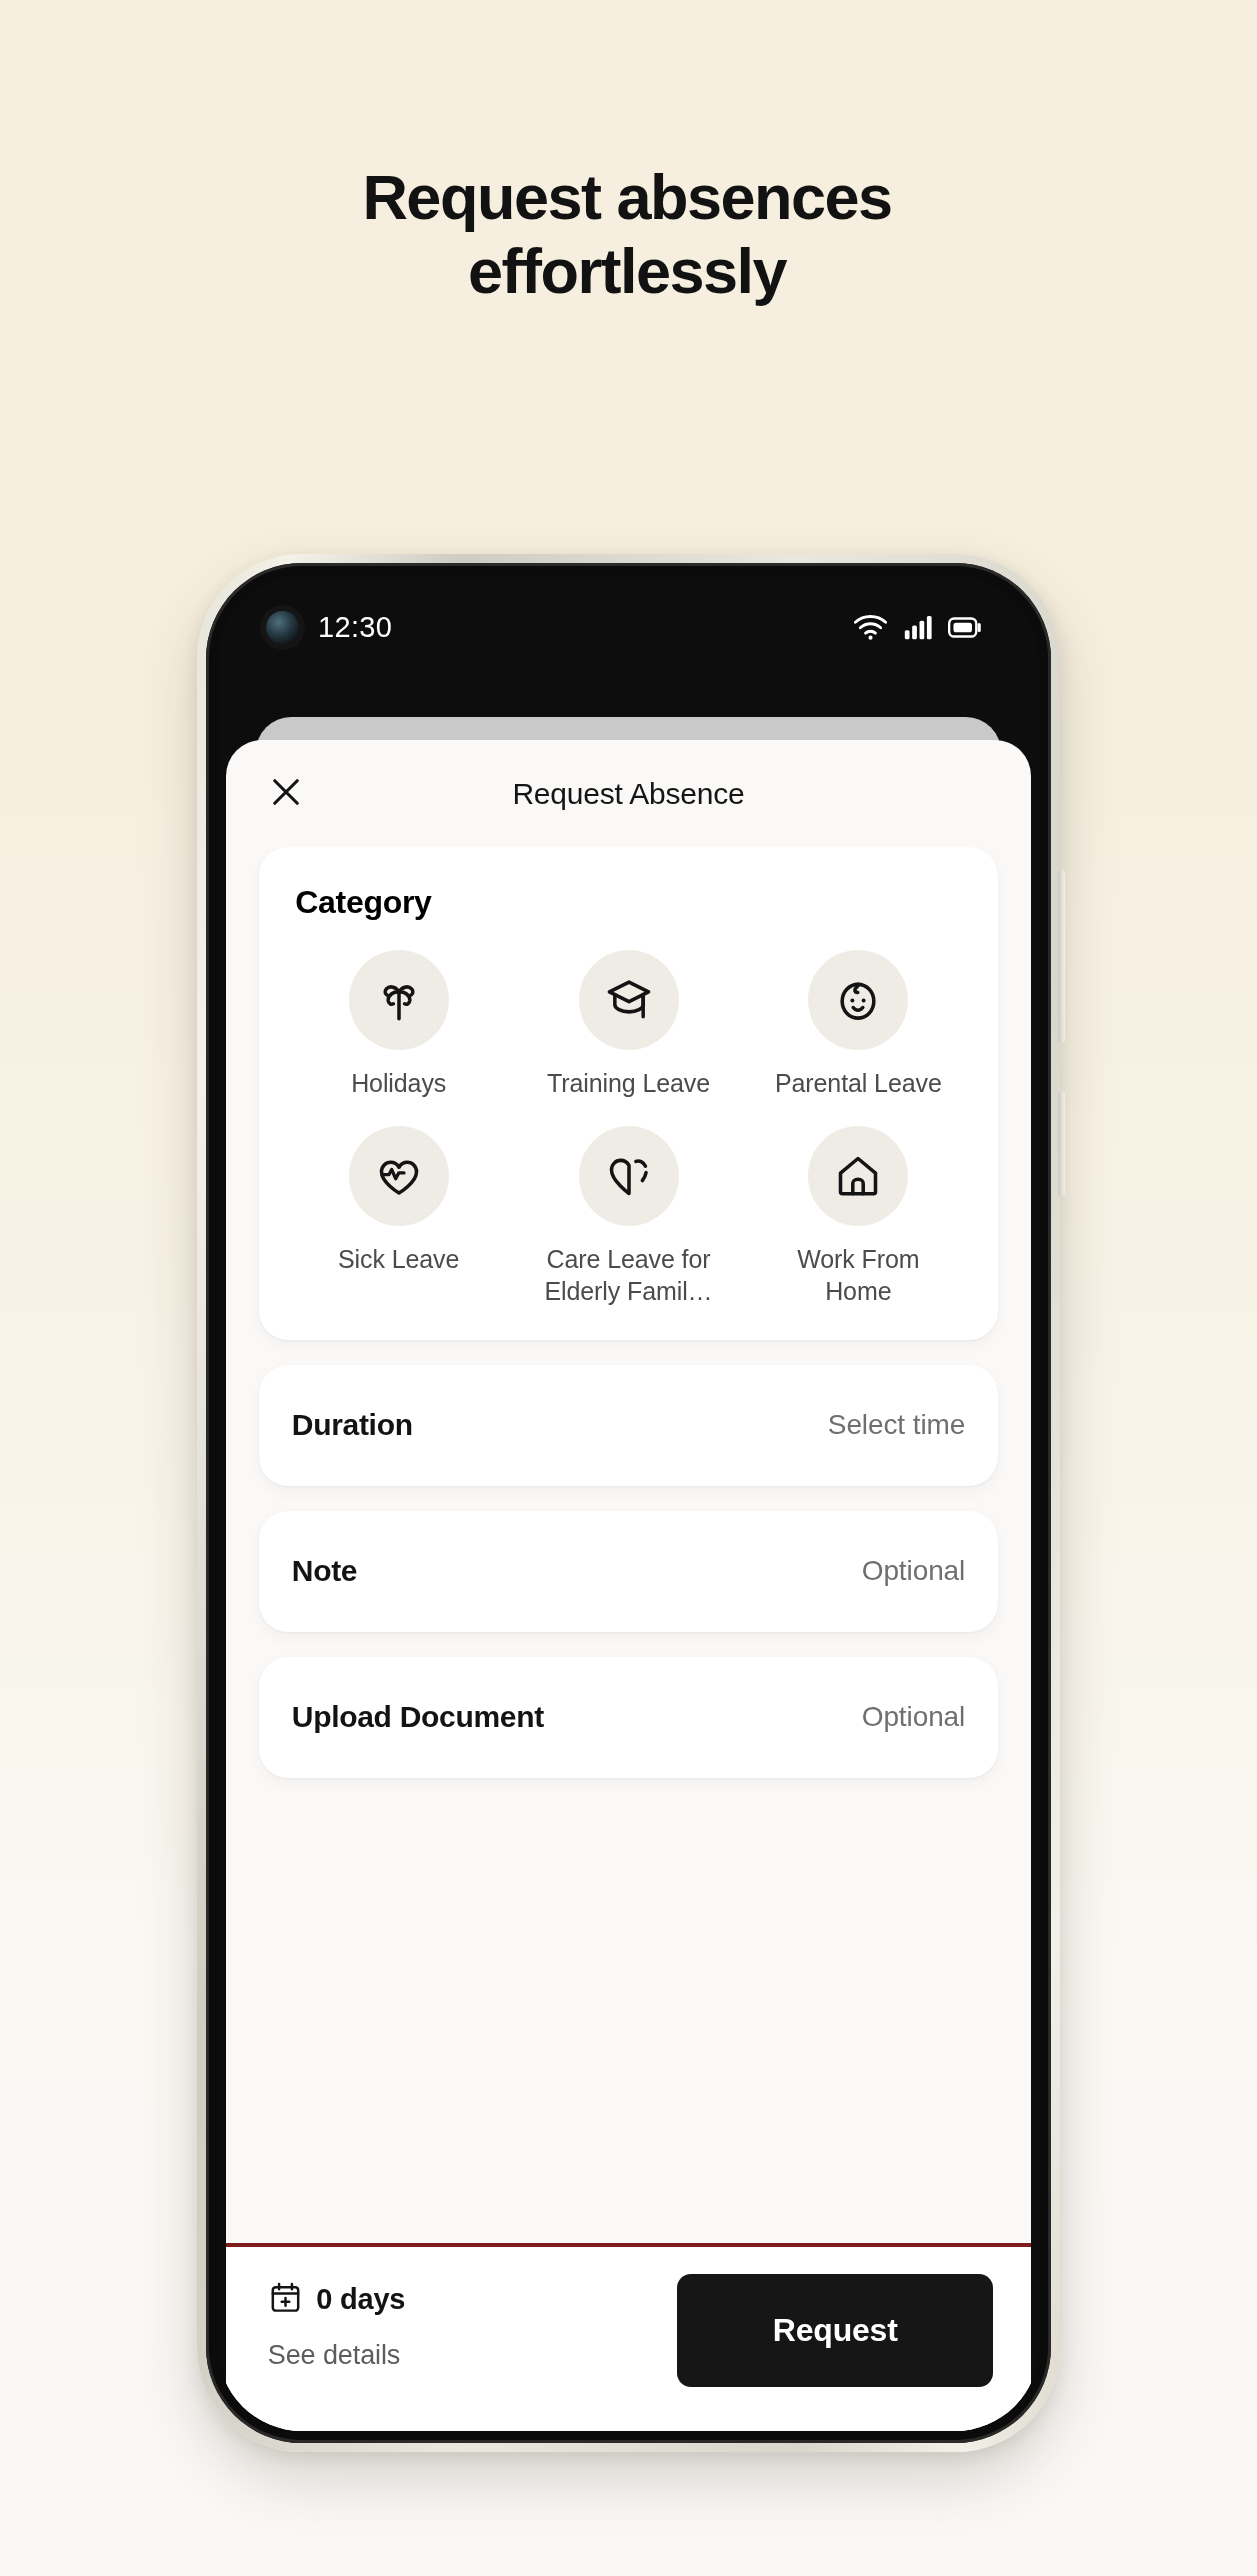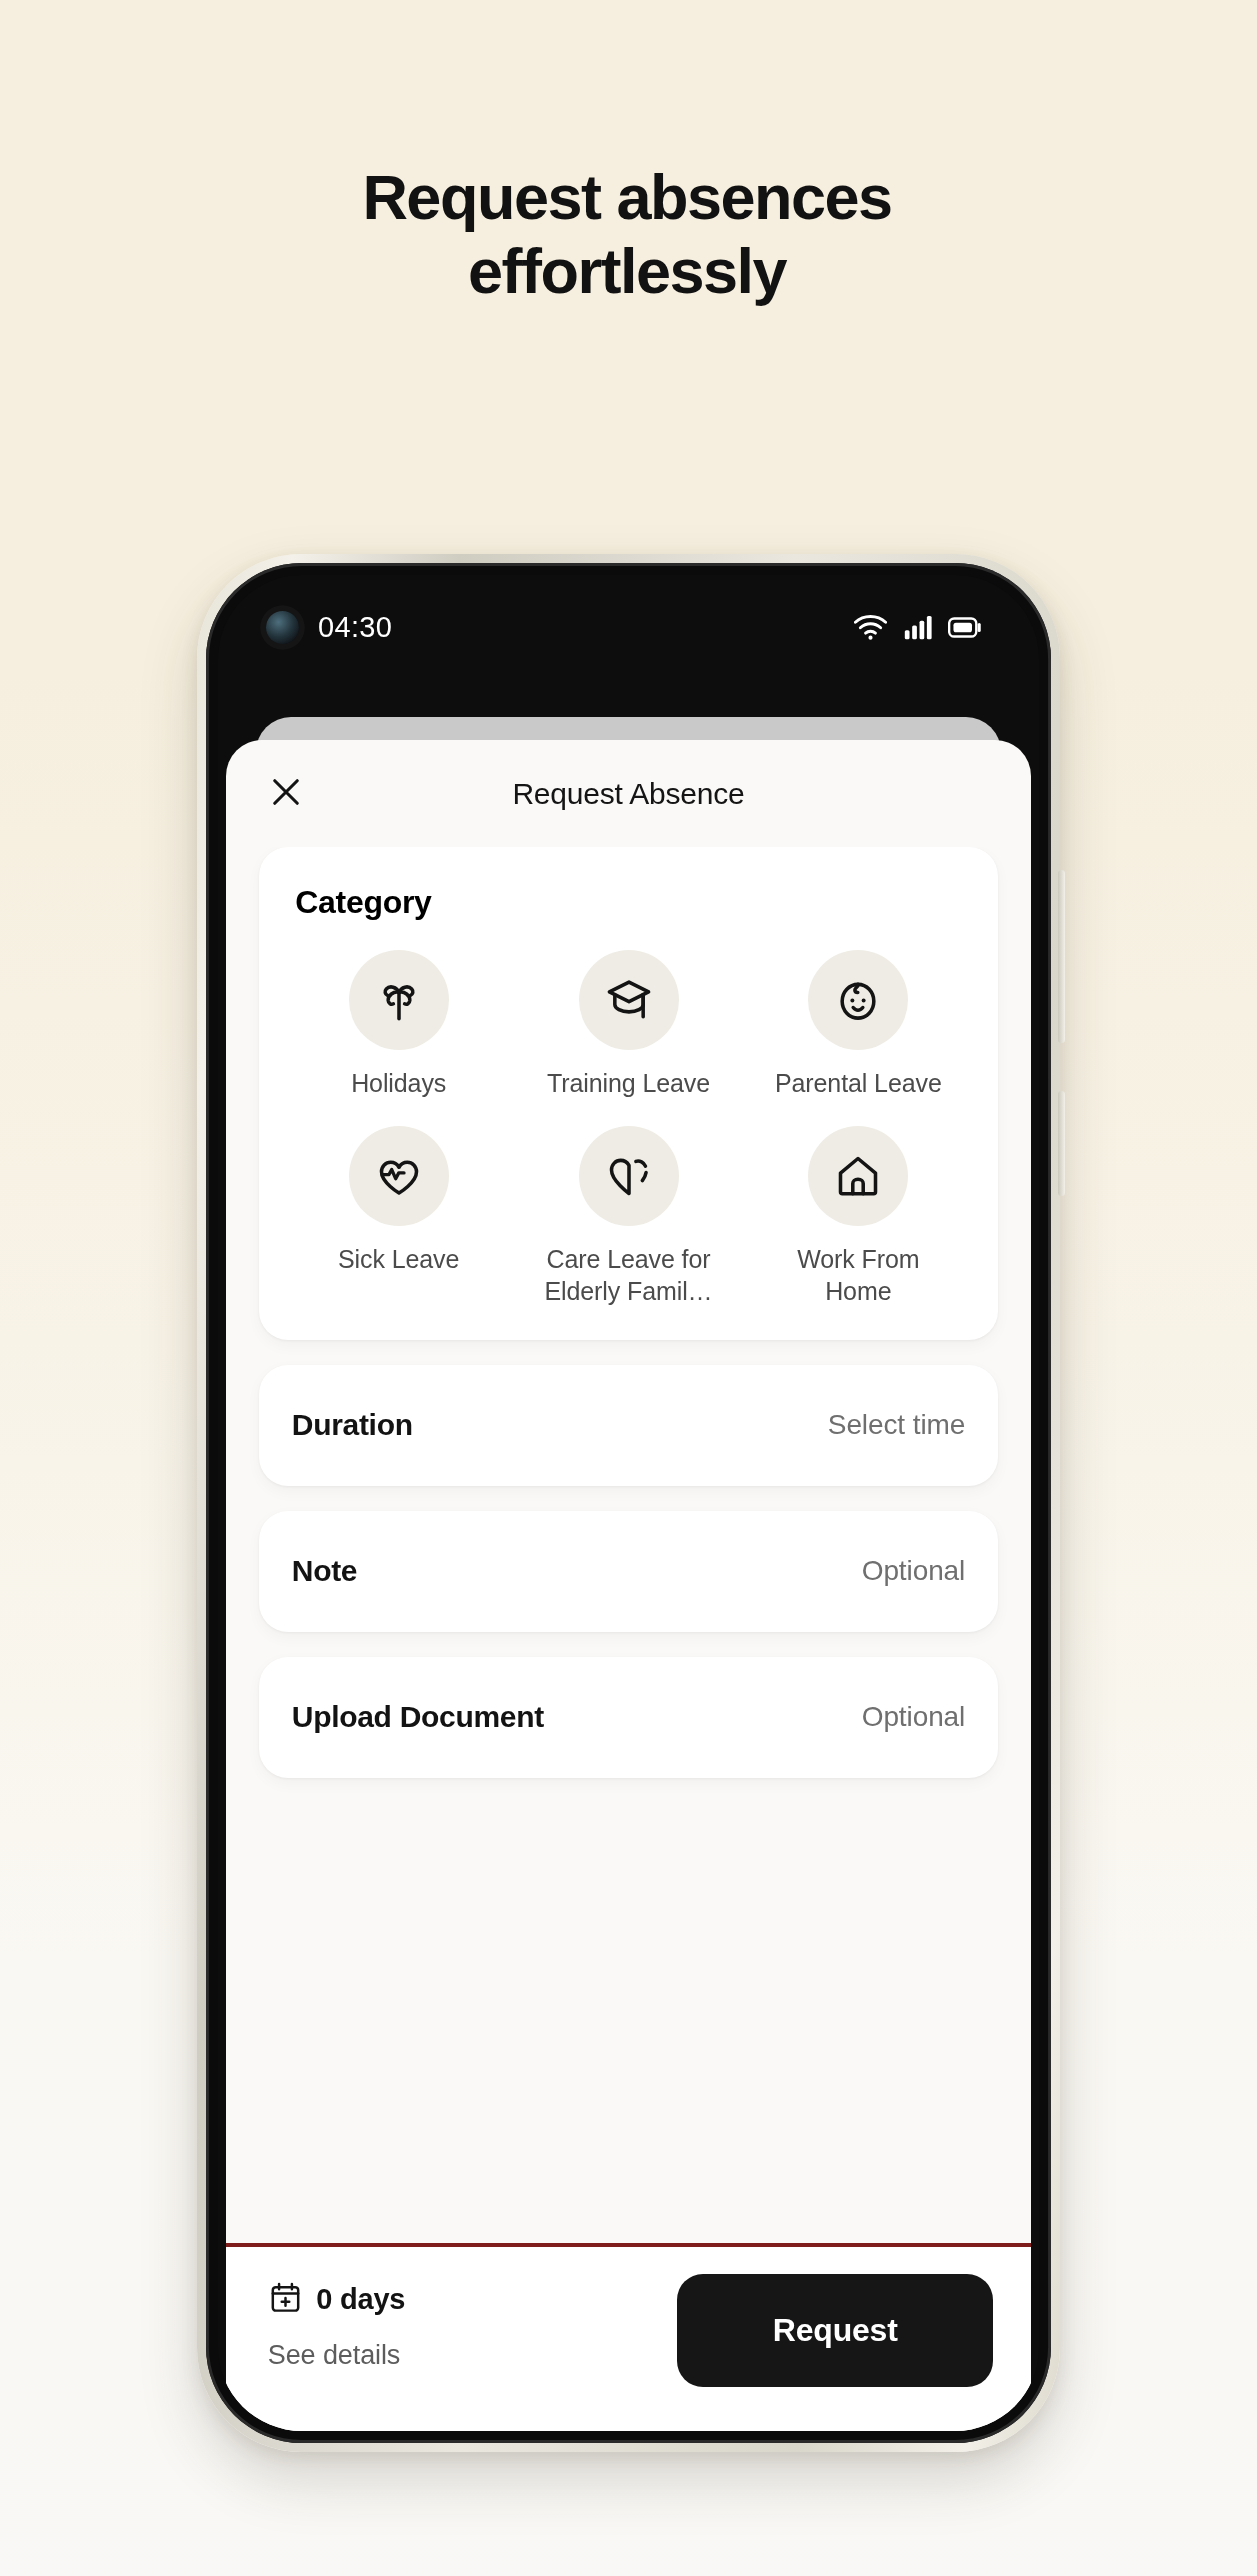--- a/index.html
+++ b/index.html
@@ -167,21 +167,21 @@
   .days-row { display:flex; align-items:center; gap:13.4px; }
   .days-text { font-size:29px; font-weight:600; color:#131313; letter-spacing:-0.2px; }
   .see-details {
     display:block; margin-top:21px;
     font-size:27px; color:#5d5d5d; letter-spacing:-0.1px; cursor:pointer;
   }
   .request-btn {
     background:#161616; color:#fff;
     border:none;
     width:316px; height:113px;
-    border-radius:26px;
+    border-radius:14px;
     font-family:"Liberation Sans", sans-serif;
     font-size:32px; font-weight:600; letter-spacing:-0.2px;
     cursor:pointer;
   }
 </style>
 </head>
 <body>
 
 <h1 class="headline">
   <span>Request absences</span>
@@ -190,21 +190,21 @@
 
 <div class="phone">
   <div class="side-btn"></div>
   <div class="side-btn two"></div>
 
   <div class="phone-inner">
     <div class="screen">
 
       <div class="statusbar">
         <div class="punch"></div>
-        <div class="clock">04:30</div>
+        <div class="clock">12:30</div>
         <div class="sb-right">
           <span>
             <svg width="33" height="25" viewBox="0 0 24 18" fill="none">
               <path d="M1 5.2C4 2.4 8 1 12 1s8 1.4 11 4.2" stroke="#fff" stroke-width="2.1" stroke-linecap="round"></path>
               <path d="M4.6 9.2C6.7 7.3 9.3 6.3 12 6.3s5.3 1 7.4 2.9" stroke="#fff" stroke-width="2.1" stroke-linecap="round"></path>
               <path d="M8.4 13.1c1-.9 2.3-1.4 3.6-1.4s2.6.5 3.6 1.4" stroke="#fff" stroke-width="2.1" stroke-linecap="round"></path>
               <circle cx="12" cy="16.4" r="1.5" fill="#fff"></circle>
             </svg>
           </span>
           <span>

